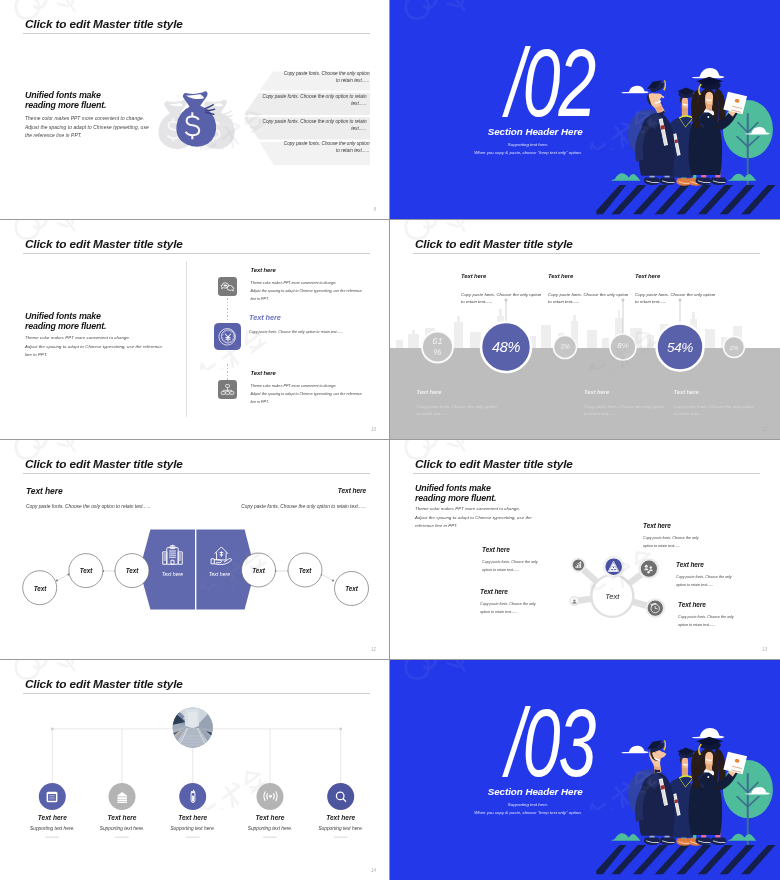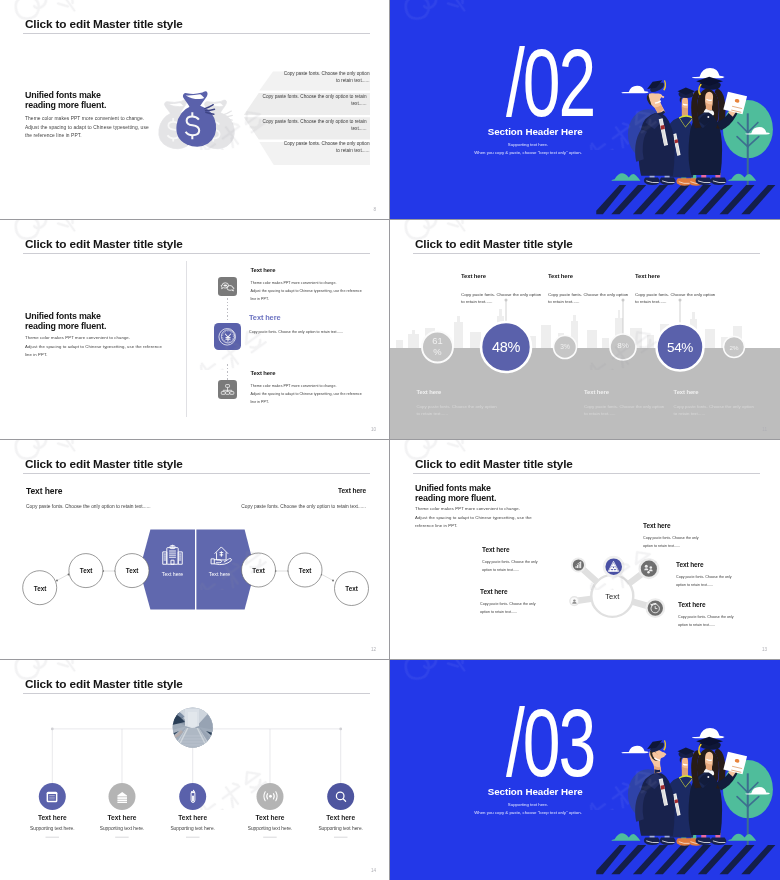--- a/index.html
+++ b/index.html
@@ -1,18 +1,18 @@
 <!DOCTYPE html>
 <html><head>
 <meta charset="utf-8">
 <title>PPT Template Preview</title>
 <style>
   html,body{margin:0;padding:0;background:#fff;}
   body{width:780px;height:880px;overflow:hidden;font-family:"Liberation Sans",sans-serif;}
-  .grid{display:grid;grid-template-columns:390px 390px;grid-template-rows:220px 220px 220px 220px;width:780px;height:880px;background:#fef9c3;gap:0;}
+  .grid{display:grid;grid-template-columns:390px 390px;grid-template-rows:220px 220px 220px 220px;width:780px;height:880px;background:#fef9c3;gap:0;font-style:italic;}
   .slide{position:relative;overflow:hidden;background:#fff;box-sizing:border-box;border-right:1px solid #9a9a9e;border-bottom:1px solid #9a9a9e;}
   .slide.col2{border-right:none;}
   .slide.row4{border-bottom:none;}
   .inner{position:absolute;inset:0;overflow:hidden;}
   .wm{position:absolute;inset:0;pointer-events:none;z-index:40;}
   .s-title{position:absolute;left:25px;top:18px;font-size:11.8px;font-weight:bold;color:#151515;letter-spacing:-0.15px;white-space:nowrap;line-height:13px;}
   .s-rule{position:absolute;left:23px;width:347px;top:33px;height:1px;background:#cdcdd3;}
   .pgnum{position:absolute;right:13px;bottom:7px;font-size:4.6px;color:#b0b0b6;}
   .h2l{position:absolute;font-size:8.9px;font-weight:bold;color:#151515;line-height:11.6px;letter-spacing:-0.2px;white-space:nowrap;}
   .para2{position:absolute;font-size:4.25px;color:#3f3f3f;line-height:8.6px;letter-spacing:0.1px;white-space:nowrap;}

